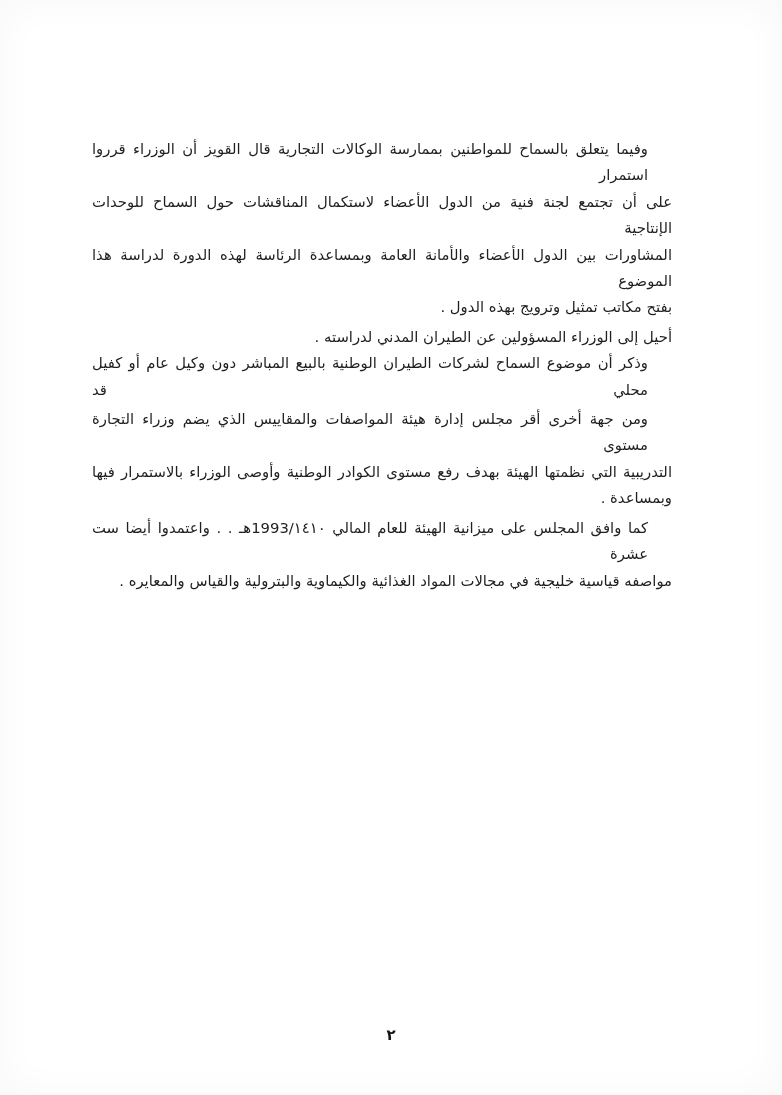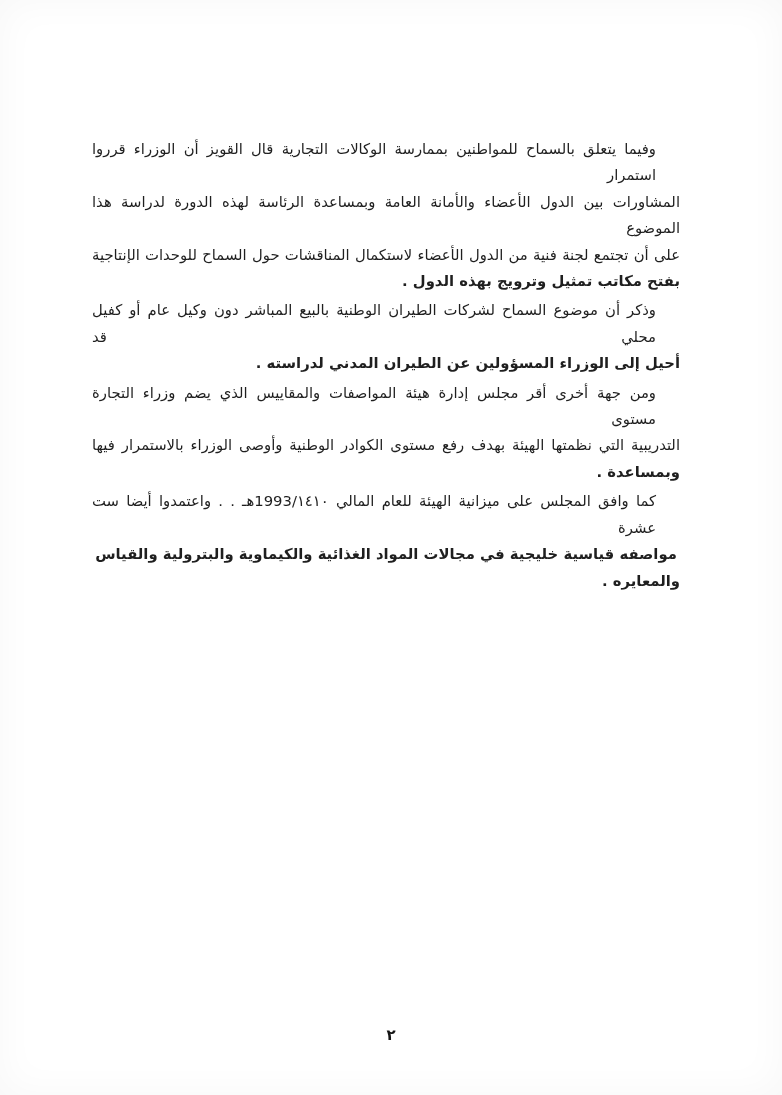--- a/index.html
+++ b/index.html
@@ -25,38 +25,37 @@
     position: absolute;
     top: 136px;
     right: 94px;
     width: 596px;
     direction: rtl;
     font-size: 14.8px;
     line-height: 26.4px;
     letter-spacing: 0.1px;
   }
   .para {
-    margin: 0 8px 3px 0;
+    margin: 0 16px 3px 0;
     padding: 0;
   }
   .para:last-child { margin-bottom: 0; }
   .tline {
     display: block;
   }
   .tline.fill {
     text-align: justify;
     text-align-last: justify;
   }
   .tline.first {
     padding-right: 24px;
   }
   .tline.end {
     text-align: center;
     text-align-last: right;
-    font-weight: bold;
   }
   .page-number {
     position: absolute;
     top: 1026px;
     left: 0;
     width: 100%;
     text-align: center;
     direction: rtl;
     font-size: 15px;
     font-weight: bold;
@@ -65,28 +64,28 @@
 </style>
 </head>
 <body>
 
 <div class="scan-page">
 
   <div class="body-text" dir="rtl">
 
     <div class="para">
       <span class="tline fill first">وفيما يتعلق بالسماح للمواطنين بممارسة الوكالات التجارية قال القويز أن الوزراء قرروا استمرار</span>
+      <span class="tline fill">على أن تجتمع لجنة فنية من الدول الأعضاء لاستكمال المناقشات حول السماح للوحدات الإنتاجية</span>
       <span class="tline fill">المشاورات بين الدول الأعضاء والأمانة العامة وبمساعدة الرئاسة لهذه الدورة لدراسة هذا الموضوع</span>
-      <span class="tline fill">على أن تجتمع لجنة فنية من الدول الأعضاء لاستكمال المناقشات حول السماح للوحدات الإنتاجية</span>
       <span class="tline end">بفتح مكاتب تمثيل وترويج بهذه الدول .</span>
     </div>
 
     <div class="para">
+      <span class="tline end">أحيل إلى الوزراء المسؤولين عن الطيران المدني لدراسته .</span>
       <span class="tline fill first">وذكر أن موضوع السماح لشركات الطيران الوطنية بالبيع المباشر دون وكيل عام أو كفيل محلي قد</span>
-      <span class="tline end">أحيل إلى الوزراء المسؤولين عن الطيران المدني لدراسته .</span>
     </div>
 
     <div class="para">
       <span class="tline fill first">ومن جهة أخرى أقر مجلس إدارة هيئة المواصفات والمقاييس الذي يضم وزراء التجارة مستوى</span>
       <span class="tline fill">التدريبية التي نظمتها الهيئة بهدف رفع مستوى الكوادر الوطنية وأوصى الوزراء بالاستمرار فيها</span>
       <span class="tline end">وبمساعدة .</span>
     </div>
 
     <div class="para">
       <span class="tline fill first">كما وافق المجلس على ميزانية الهيئة للعام المالي 1993/١٤١٠هـ . . واعتمدوا أيضا ست عشرة</span>

